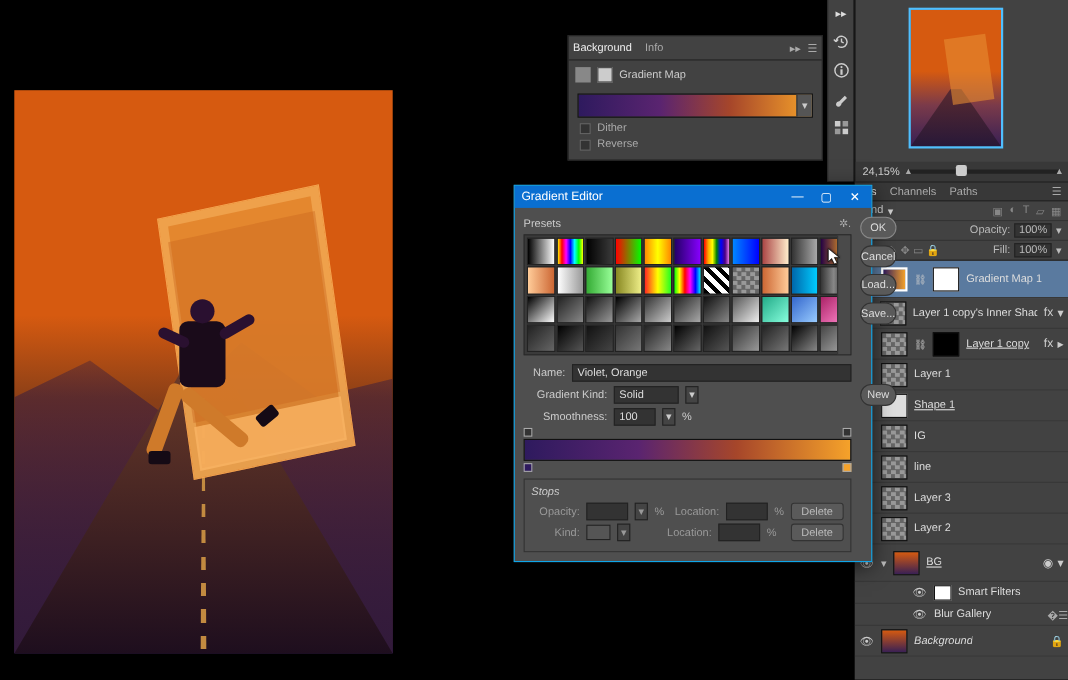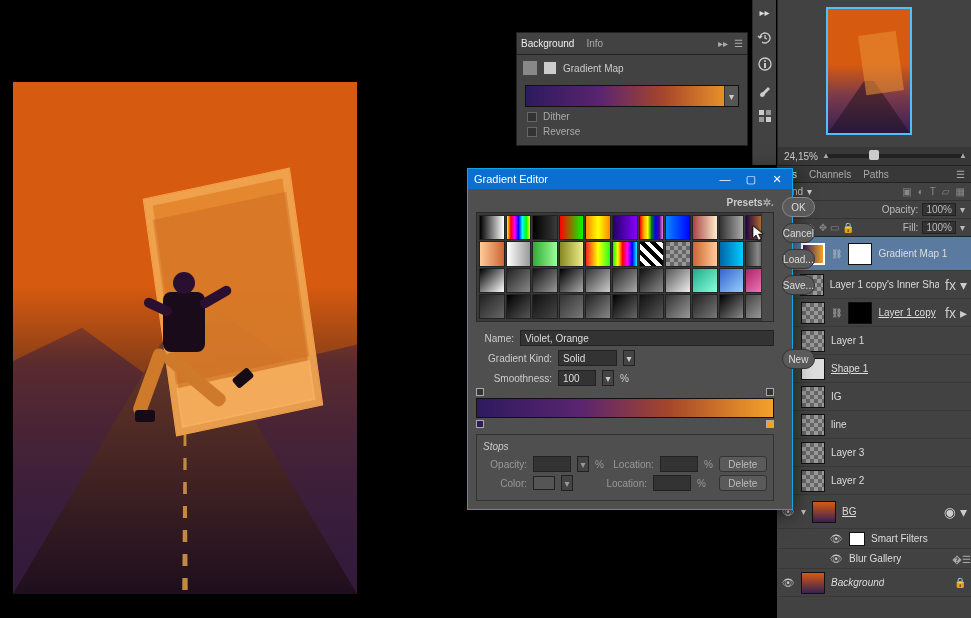--- a/index.html
+++ b/index.html
@@ -84,34 +84,34 @@
   .lthumb.mask{background:#fff;}
   .lthumb.grad{background:linear-gradient(90deg,#2e1a5e,#f5a22a);border:2px solid #fff;}
   .lthumb.photo{background:linear-gradient(180deg,#d65a10,#382055);}
   .lthumb.shape{background:#ddd;}
   .lthumb.black{background:#000;}
   .link{font-size:9px;color:#ccc;}
   .lname{font-size:10px;color:#ddd;white-space:nowrap;overflow:hidden;}
   .lname.u{text-decoration:underline;}
   .lname.i{font-style:italic;}
   .layer .lock{margin-left:auto;color:#aaa;font-size:10px;}
-  .layer .fx{margin-left:auto;color:#ccc;font-size:14px;display:flex;gap:4px;align-items:center;}
+  .layer .fx{margin-left:auto;color:#ccc;font-size:11px;display:flex;gap:4px;align-items:flex-start;}
   .sublayer{display:flex;align-items:center;height:20px;padding-left:52px;gap:6px;font-size:10px;color:#ccc;border-bottom:1px solid #383838;}
 
   
   .dialog{position:absolute;left:467px;top:168px;width:326px;background:#4f4f4f;border:1px solid #0ea5e9;box-shadow:0 4px 18px rgba(0,0,0,0.6);}
   .titlebar{height:20px;background:#0a6fd1;display:flex;align-items:center;padding:0 6px;color:#fff;font-size:11px;}
   .titlebar .wctrl{margin-left:auto;display:flex;gap:8px;}
   .titlebar .wbtn{width:18px;height:14px;display:flex;align-items:center;justify-content:center;color:#fff;cursor:pointer;}
   .dbody{display:flex;padding:8px;gap:8px;}
   .dleft{flex:1;}
   .dright{width:64px;display:flex;flex-direction:column;gap:6px;}
   .dbtn{height:20px;border-radius:10px;background:#5a5a5a;border:1px solid #333;color:#ddd;font-size:10px;display:flex;align-items:center;justify-content:center;cursor:pointer;}
   .dbtn.primary{border:1px solid #888;}
-  .section-label{font-size:10px;color:#ccc;margin-bottom:4px;display:flex;justify-content:flex-end;align-items:center;font-weight:bold;}
+  .section-label{font-size:10px;color:#ccc;margin-bottom:4px;display:flex;justify-content:space-between;align-items:center;}
   .preset-grid{border:1px solid #2a2a2a;background:#3a3a3a;padding:2px;display:grid;grid-template-columns:repeat(11,1fr);gap:1px;height:110px;margin-bottom:8px;position:relative;}
   .preset{border:1px solid #222;}
   .preset-scroll{position:absolute;right:0;top:0;bottom:0;width:12px;background:#4a4a4a;border-left:1px solid #333;}
   .frow{display:flex;align-items:center;gap:6px;margin:4px 0;font-size:10px;color:#ccc;}
   .frow .lbl{width:76px;text-align:right;}
   .tin{height:16px;background:#333;border:1px solid #222;color:#ddd;padding:0 4px;font-size:10px;display:flex;align-items:center;}
   .tin.name{flex:1;}
   .tin.small{width:38px;}
   .dd2{width:12px;height:16px;background:#444;border:1px solid #222;display:flex;align-items:center;justify-content:center;}
   .opstrip{height:8px;margin:4px 0 0;position:relative;}
@@ -449,21 +449,21 @@
           <span class="lbl">Opacity:</span>
           <div class="tin small"></div>
             <div class="dd2">▾</div>
           <span>%</span>
           <span class="lbl">Location:</span>
           <div class="tin small"></div>
           <span>%</span>
           <div class="sbtn">Delete</div>
         </div>
         <div class="srow">
-          <span class="lbl">Color:</span>
+          <span class="lbl">Kind:</span>
           <div class="swatch"></div>
             <div class="dd2">▾</div>
           <span style="width:18px"></span>
           <span class="lbl">Location:</span>
           <div class="tin small"></div>
           <span>%</span>
           <div class="sbtn">Delete</div>
         </div>
       </div>
     </div>

